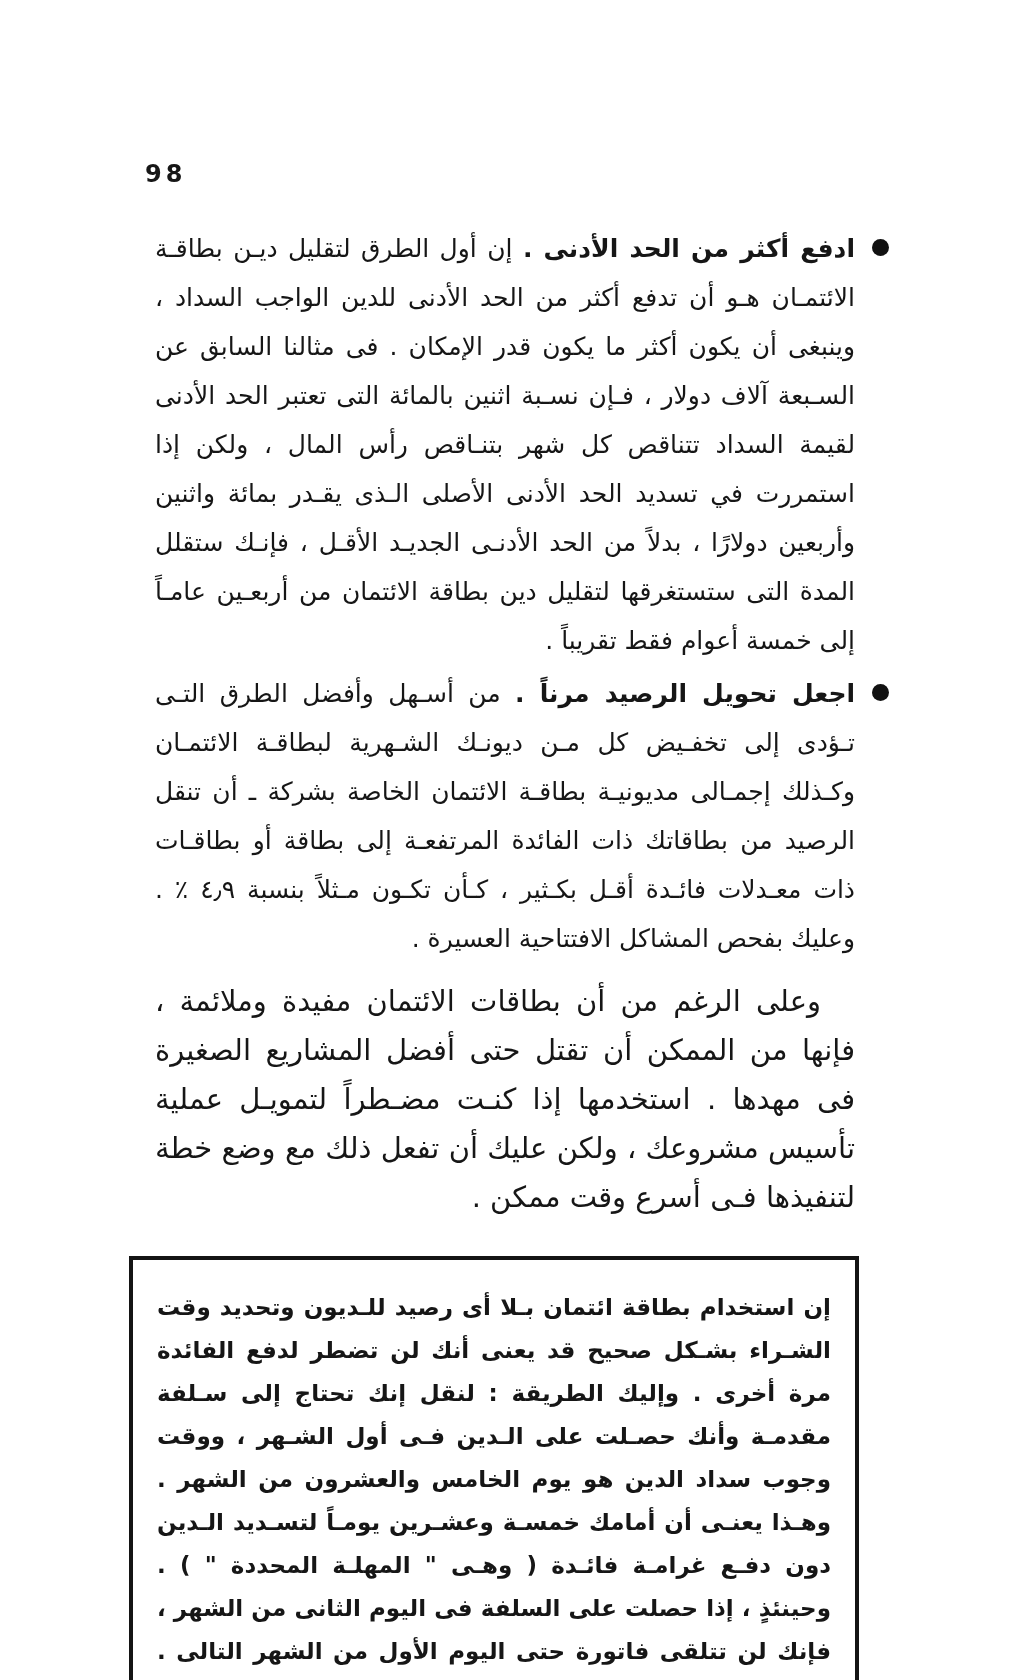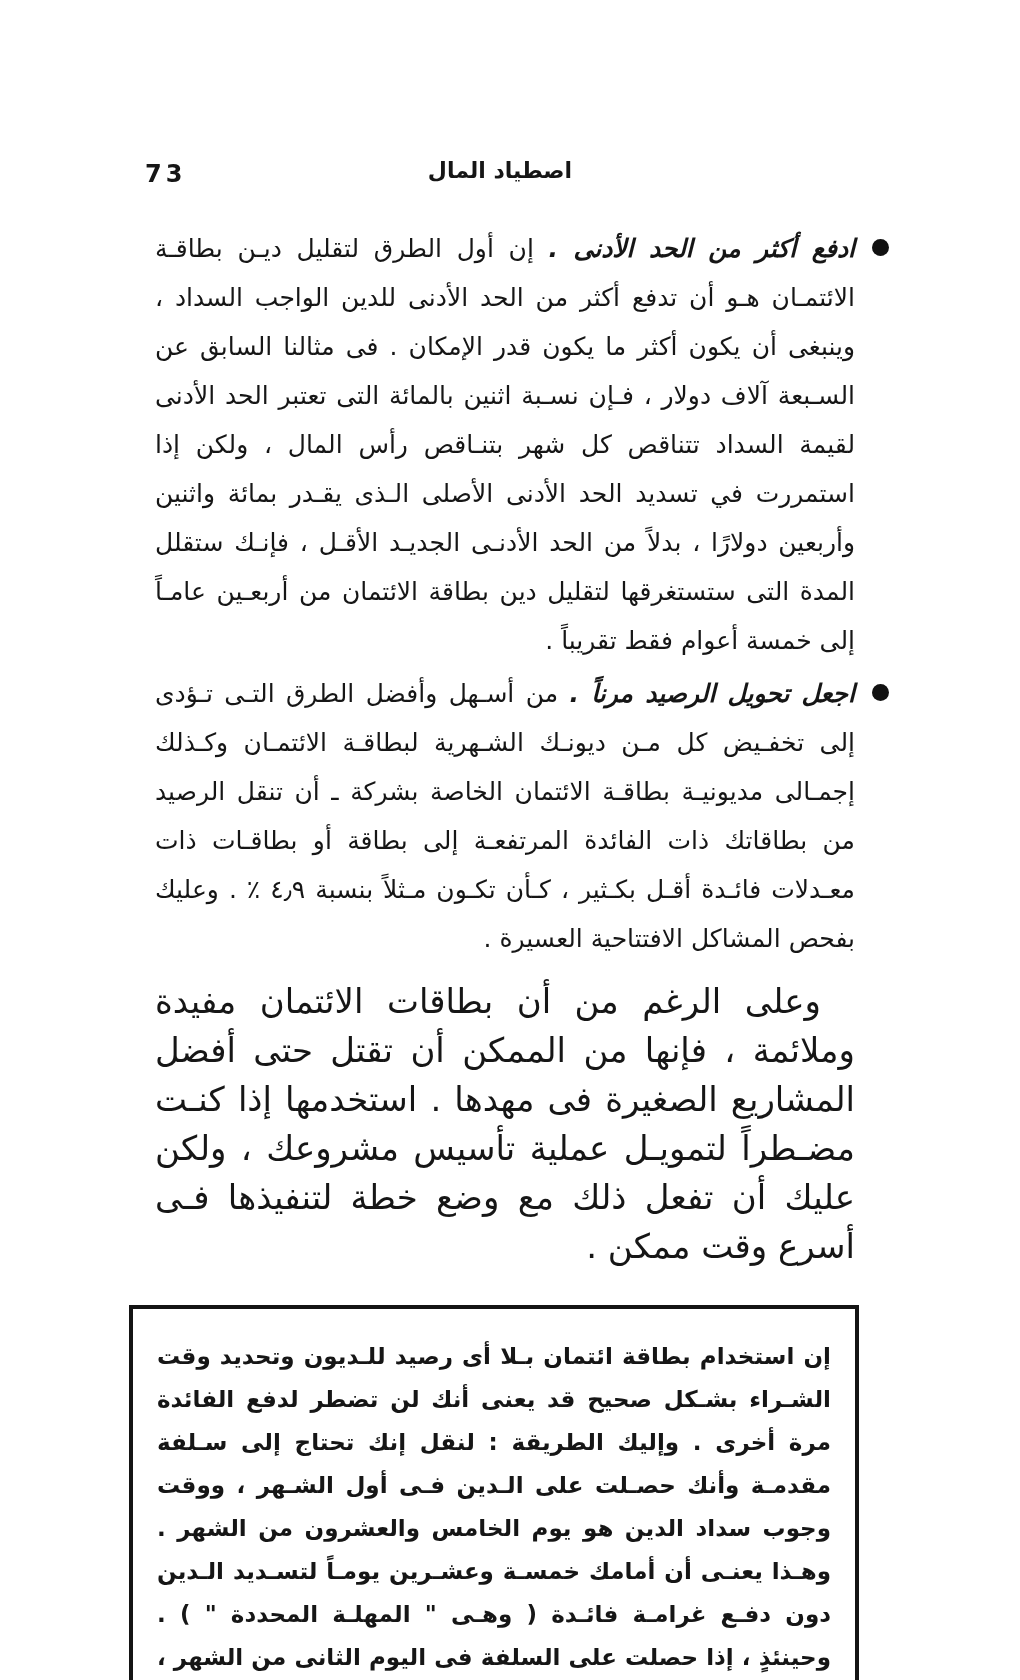--- a/index.html
+++ b/index.html
@@ -66,25 +66,24 @@
   }
   .bullet-text {
     margin: 0;
     font-size: 25px;
     line-height: 49px;
     text-align: justify;
     text-justify: inter-word;
   }
   .bullet-lead {
     font-weight: bold;
-    font-style: italic;
   }
   .closing-para {
     margin: 14px 0 0 0;
-    font-size: 34px;
+    font-size: 29px;
     line-height: 49px;
     text-align: justify;
     text-indent: 34px;
   }
   
   .note-box {
     margin-top: 34px;
     margin-right: -4px;
     margin-left: -26px;
     border: 4px solid #141414;
@@ -113,22 +112,21 @@
     letter-spacing: 2px;
     color: #f6b9b9;
   }
 </style>
 </head>
 <body>
 
 <div class="page">
 
   <header class="page-header">
-    <span class="page-num">73</span>
-    <span class="book-title">اصطياد المال</span>
+    <span class="page-num">98</span>
   </header>
 
   <main class="content">
 
     <div class="bullet-item">
       <span class="bullet-dot"></span>
       <p class="bullet-text"><strong class="bullet-lead">ادفع أكثر من الحد الأدنى .</strong> <span>إن أول الطرق لتقليل ديـن بطاقـة الائتمـان هـو أن تدفع أكثر من الحد الأدنى للدين الواجب السداد ، وينبغى أن يكون أكثر ما يكون قدر الإمكان . فى مثالنا السابق عن السـبعة آلاف دولار ، فـإن نسـبة اثنين بالمائة التى تعتبر الحد الأدنى لقيمة السداد تتناقص كل شهر بتنـاقص رأس المال ، ولكن إذا استمررت في تسديد الحد الأدنى الأصلى الـذى يقـدر بمائة واثنين وأربعين دولارًا ، بدلاً من الحد الأدنـى الجديـد الأقـل ، فإنـك ستقلل المدة التى ستستغرقها لتقليل دين بطاقة الائتمان من أربعـين عامـاً إلى خمسة أعوام فقط تقريباً .</span></p>
     </div>
 
     <div class="bullet-item">

